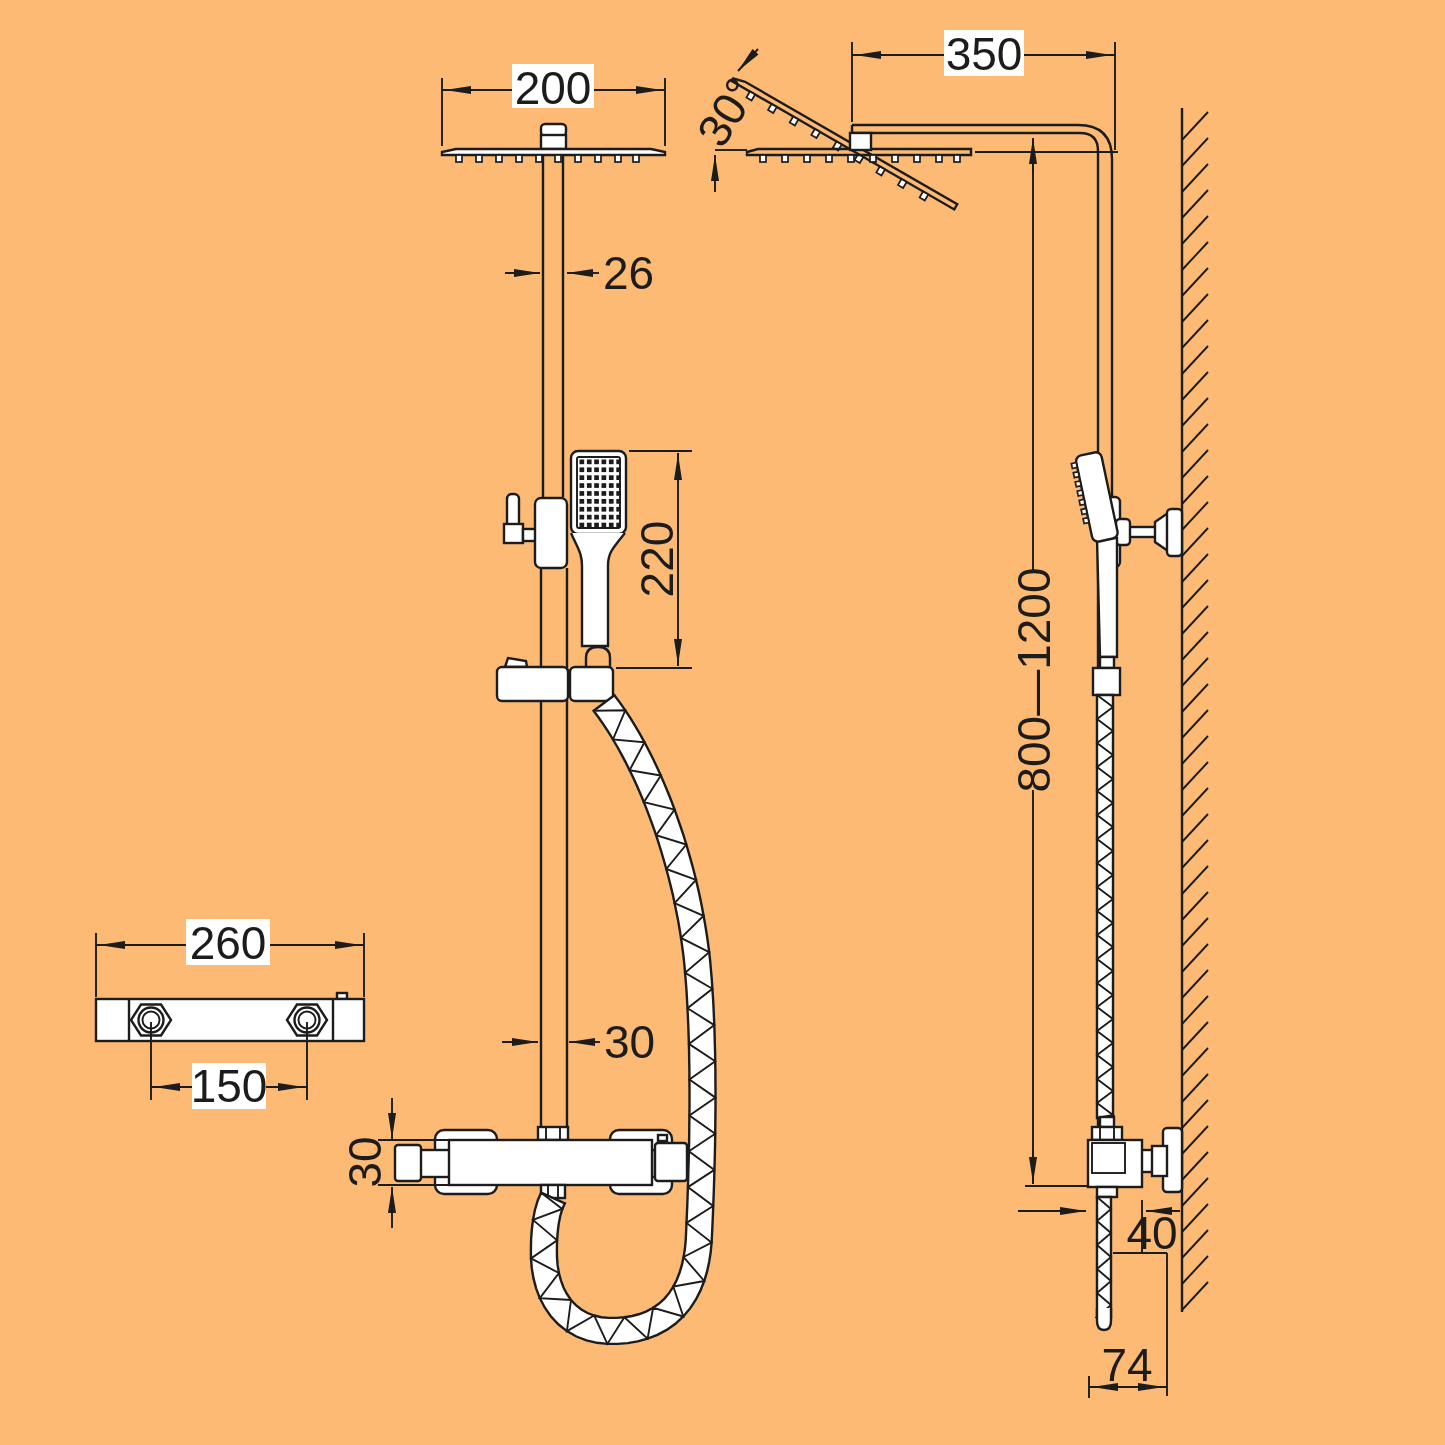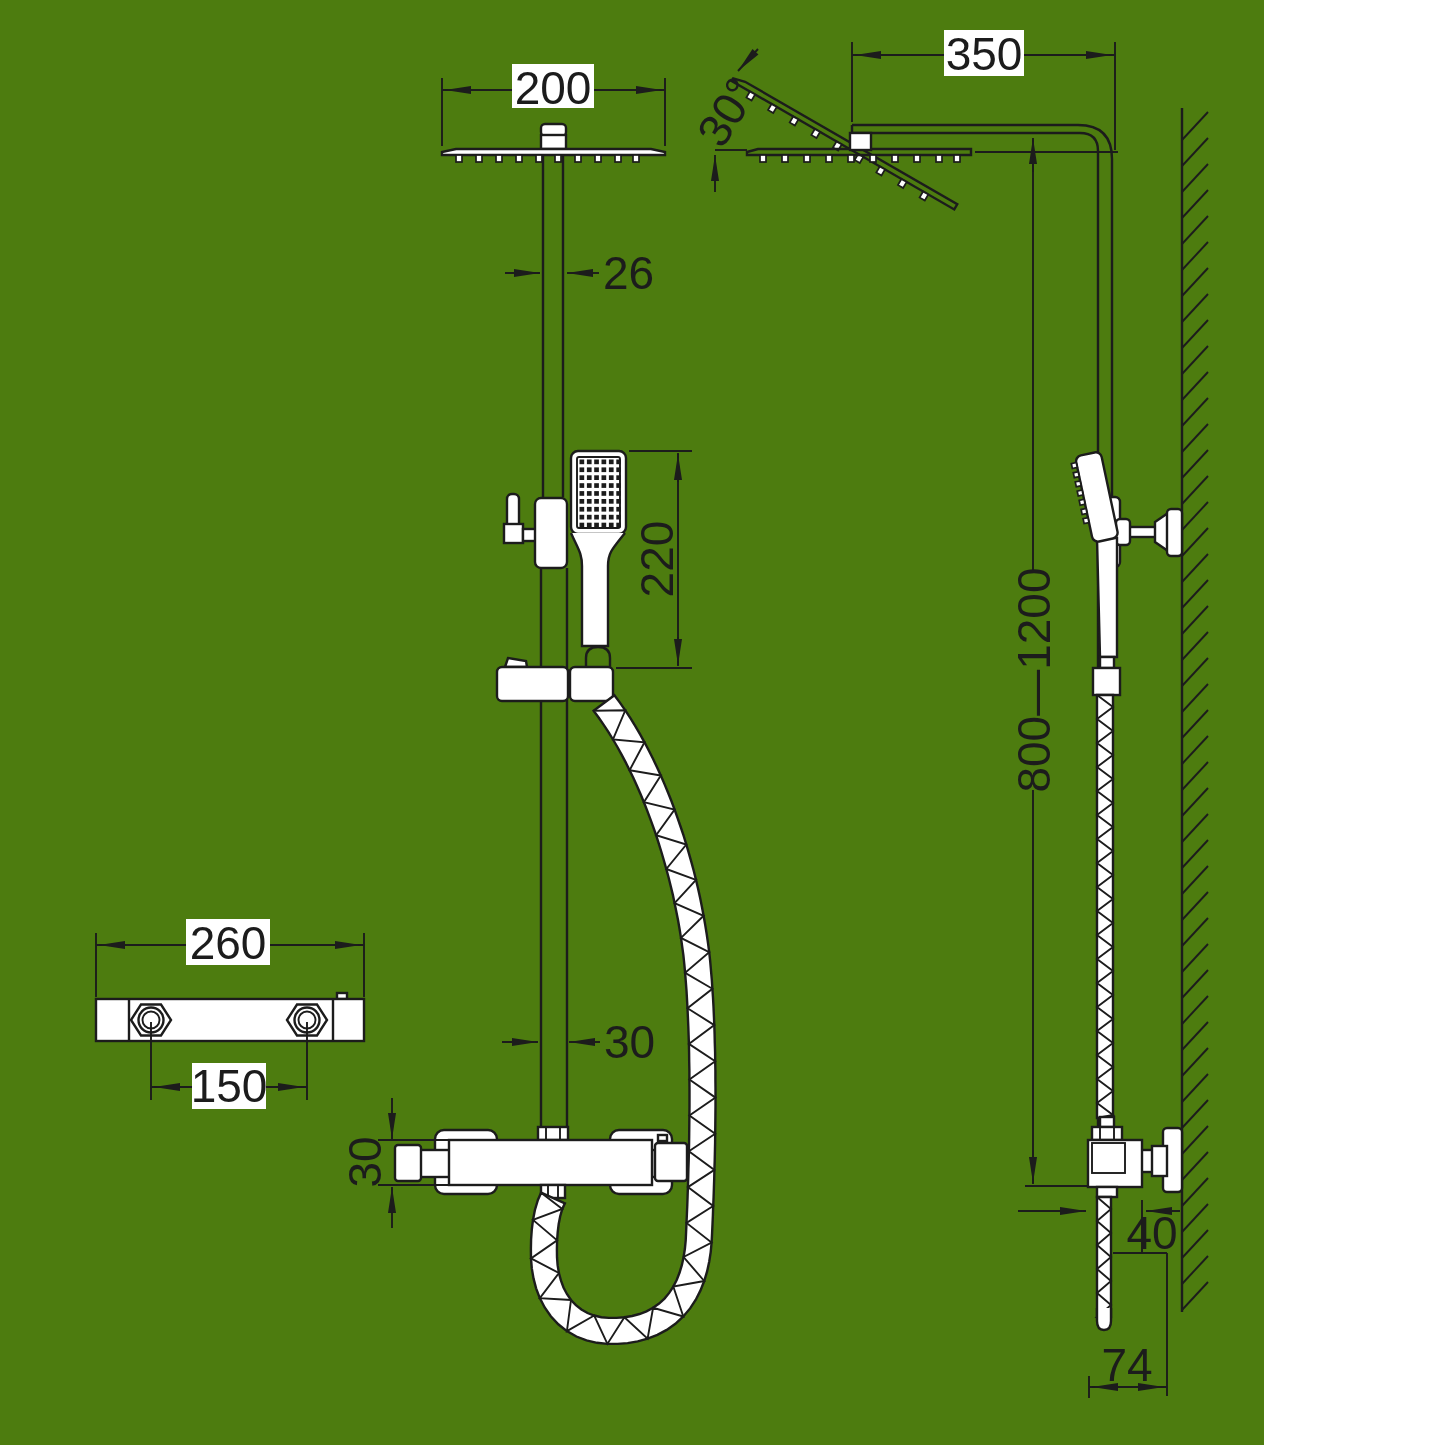--- a/index.html
+++ b/index.html
@@ -1,16 +1,16 @@
 <!DOCTYPE html>
 <html><head>
 <meta charset="utf-8">
 <style>
   html,body{margin:0;padding:0;background:#ffffff;}
-  .stage{width:1264px;height:1445px;background:#4d7c0f;position:relative;overflow:hidden;text-align:right;}
+  .stage{width:1445px;height:1445px;background:#fdba74;position:relative;overflow:hidden;text-align:right;}
   svg g line, svg g path, svg g polyline, svg g polygon, svg g rect, svg g circle{
     stroke:#1c1c1c; stroke-width:2.4; fill:none;
   }
   .wf{fill:#ffffff;}
   .bk{fill:#1c1c1c; stroke:none;}
   .dim{stroke-width:1.9;}
   .thin{stroke-width:1.9;}
   .noz{stroke-width:1.7; fill:#ffffff;}
   .bg{fill:#ffffff; stroke:none;}
   svg text{font-family:"Liberation Sans", sans-serif; font-size:46px; fill:#1c1c1c; stroke:none; text-anchor:middle;}

